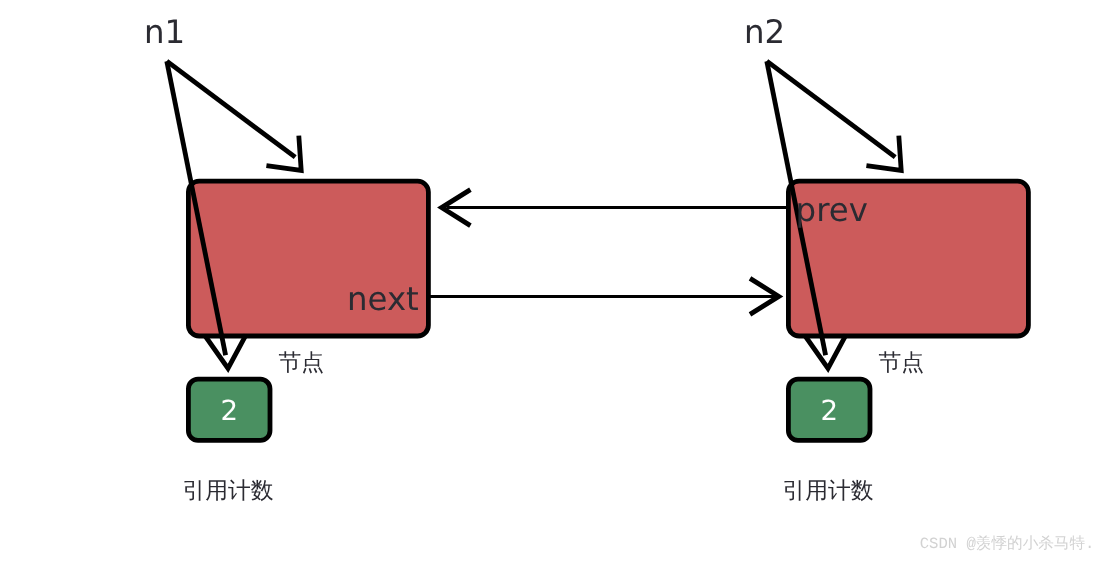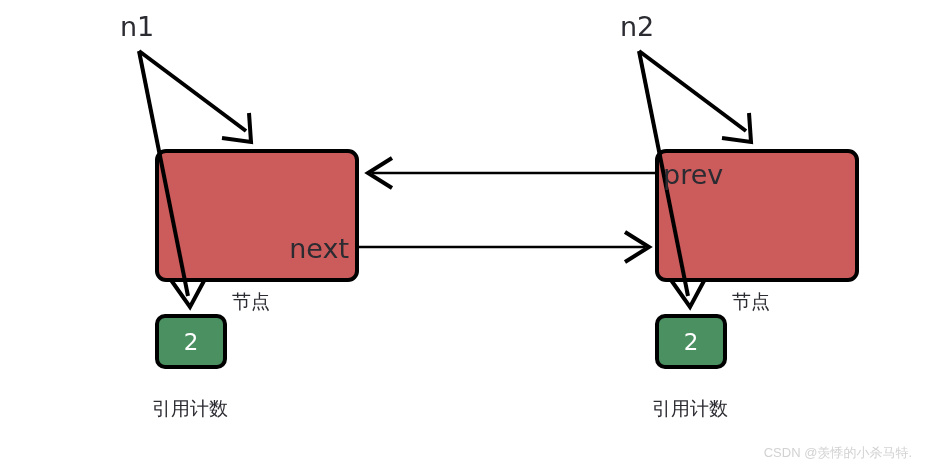--- a/index.html
+++ b/index.html
@@ -71,21 +71,21 @@
   .txt-count {
     font-size: 23px;
     fill: #ffffff;
   }
   .watermark {
     position: absolute;
     right: 14px;
     bottom: 8px;
     font-size: 13px;
     color: #d2d2d2;
-    font-family: Liberation Sans, sans-serif;
+    font-family: Liberation Mono, monospace;
     white-space: nowrap;
     user-select: none;
   }
 </style>
 </head>
 <body>
 
 <div id="diagram-root">
 
   <svg class="diagram-canvas" viewBox="0 0 926 470" xmlns="http://www.w3.org/2000/svg">

